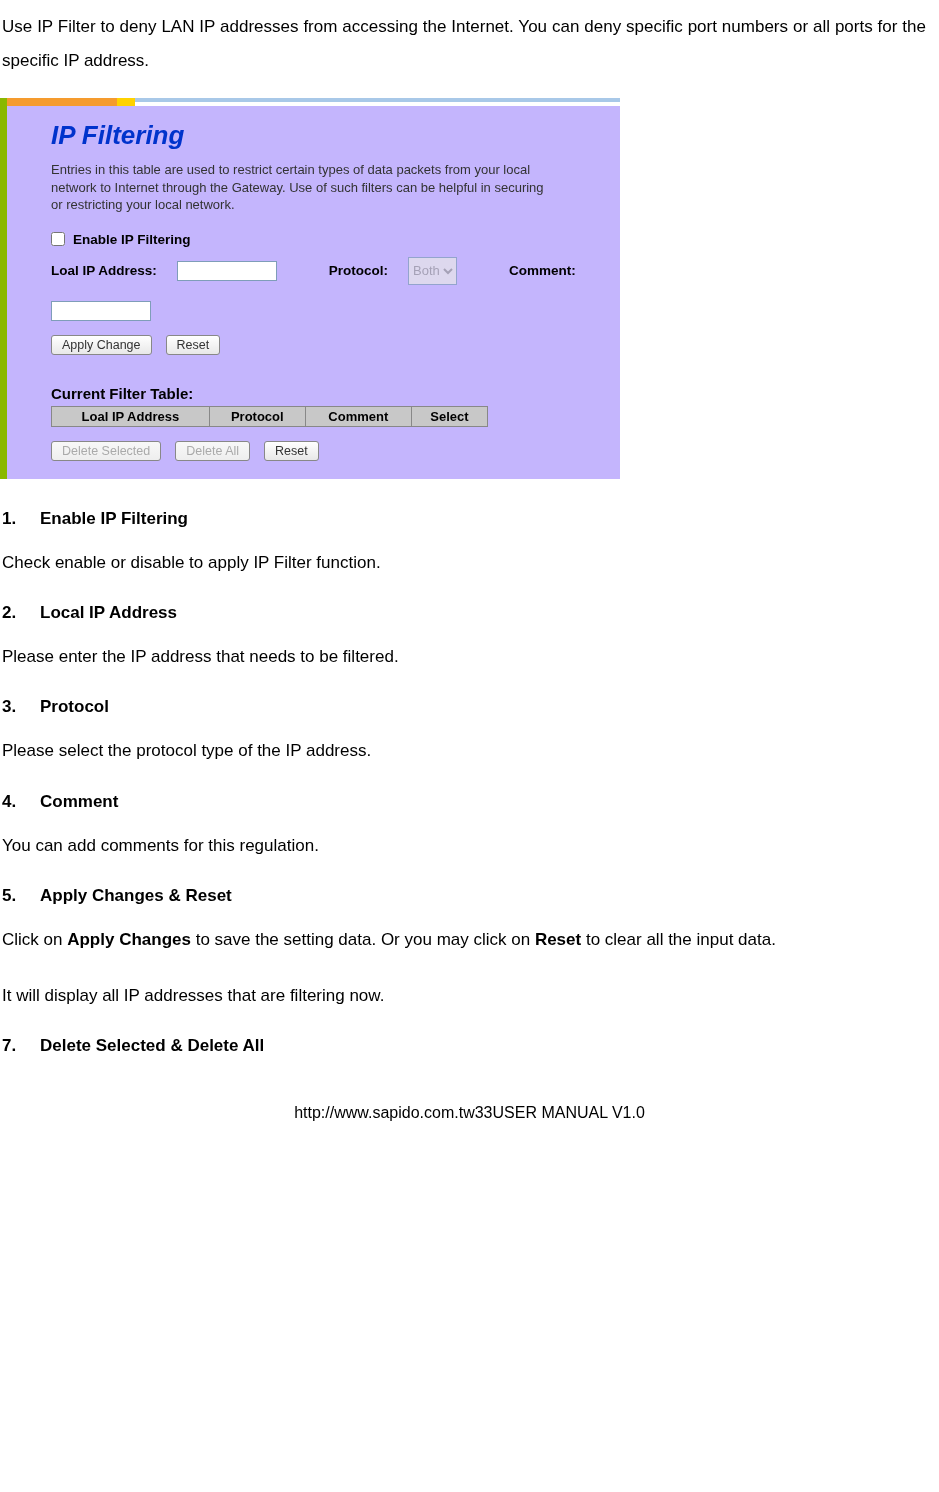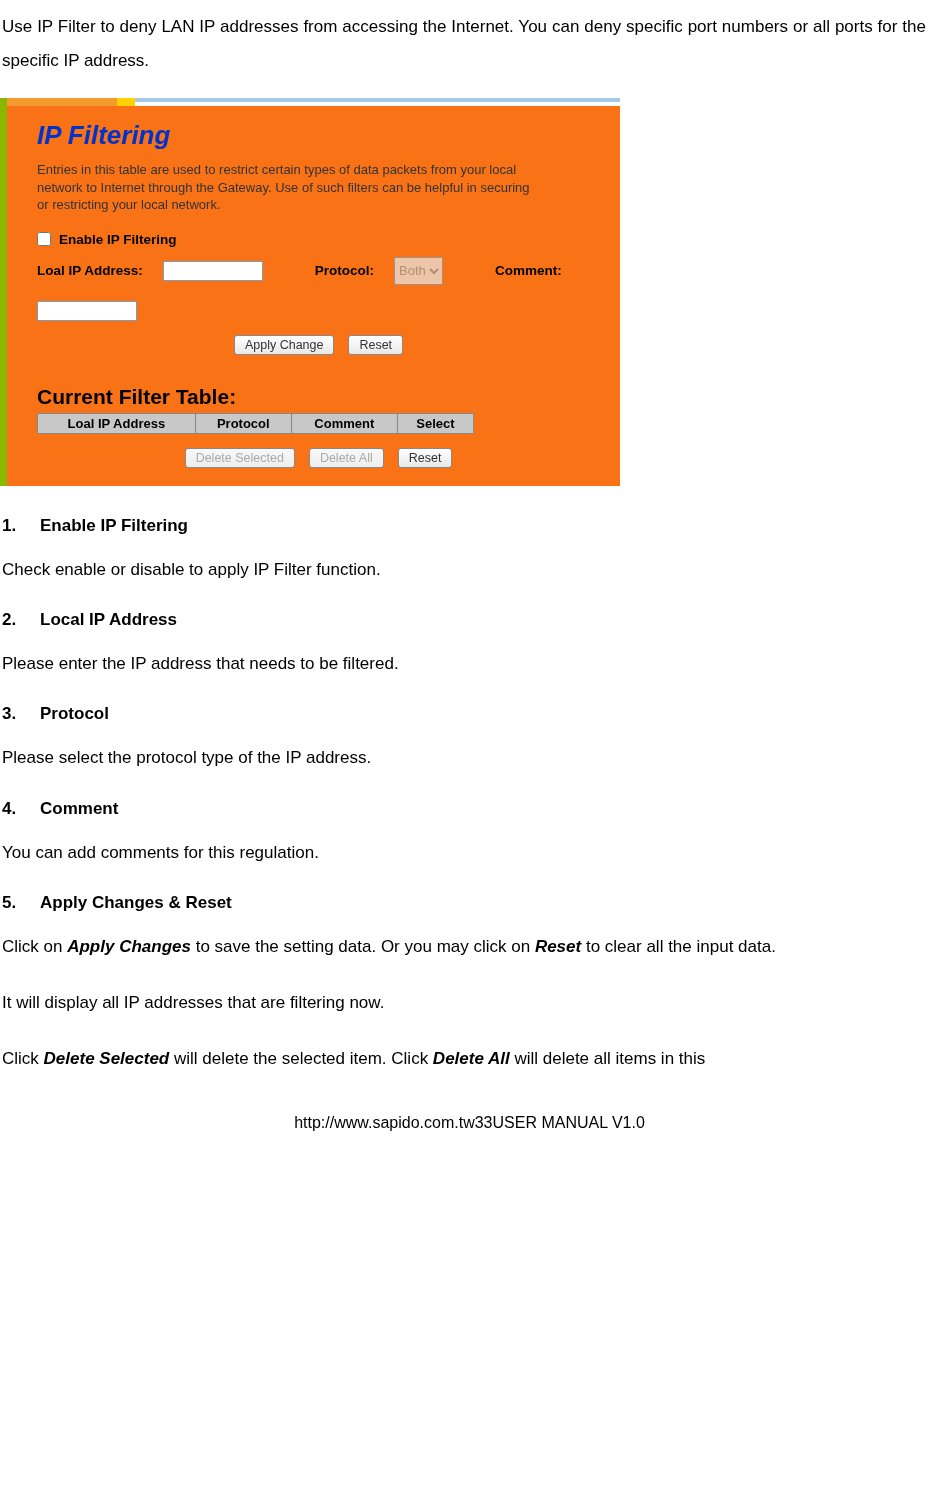--- a/index.html
+++ b/index.html
@@ -24,22 +24,22 @@
       width: 620px;
     }
     .top-bar {
       height: 8px;
       display: flex;
     }
     .top-bar .orange { flex: 0 0 110px; background: #f59b2e; }
     .top-bar .yellow { flex: 0 0 18px; background: #ffd200; }
     .top-bar .blue { flex: 1; background: #a8c8e8; height: 4px; }
     .panel {
-      background: #f97316;
-      padding: 14px 20px 18px 30px;
+      background: #c4b5fd;
+      padding: 14px 20px 18px 44px;
     }
     .panel-title {
       color: #0033cc;
       font-size: 26px;
       font-weight: bold;
       font-style: italic;
       margin-bottom: 10px;
       font-family: Arial, sans-serif;
     }
     .panel-desc {
@@ -74,35 +74,34 @@
       color: #999;
       font-size: 13px;
     }
     .row .ip-input { width: 100px; }
     .row .sm-input { width: 100px; display: block; margin-top: 6px;}
     .btn-row {
       display: flex;
       gap: 14px;
       margin-top: 14px;
       margin-bottom: 30px;
-      justify-content: center;
     }
     .winbtn {
       display: inline-block;
       border: 1px solid #888;
       border-radius: 3px;
       padding: 2px 10px;
       font-size: 12.5px;
       background: linear-gradient(#fff, #e8e8e8);
       font-family: Arial, sans-serif;
       color: #333;
     }
     .winbtn.disabled { color: #aaa; background: linear-gradient(#f8f8f8,#eee); }
     .section-lbl {
-      font-size: 21px;
+      font-size: 15px;
       font-weight: bold;
       margin-bottom: 4px;
     }
     table.filter {
       border-collapse: collapse;
       width: 437px;
       margin-bottom: 14px;
     }
     table.filter th {
       background: #c8c8c8;
@@ -119,21 +118,21 @@
     .item .head {
       font-weight: bold;
       font-size: 17px;
       margin-bottom: 18px;
     }
     .item .head .num { display: inline-block; width: 38px; }
     .item p {
       line-height: 1.9;
       text-align: justify;
     }
-    .item p .b { font-weight: bold; font-style: italic; }
+    .item p .b { font-weight: bold; }
 
     .footer {
       display: flex;
       justify-content: center;
       padding: 30px 8px 14px 8px;
       font-family: "Comic Sans MS", cursive, sans-serif;
       font-size: 16px;
     }
   </style>
 </head>
@@ -219,20 +218,20 @@
 <div class="item">
   <div class="head"><span class="num">5.</span><span>Apply Changes &amp; Reset</span></div>
   <p><span>Click on </span><span class="b">Apply Changes</span><span> to save the setting data. Or you may click on </span><span class="b">Reset</span><span> to clear all the input data.</span></p>
 </div>
 
 <div class="item">
   <p>It will display all IP addresses that are filtering now.</p>
 </div>
 
 <div class="item">
-  <p><span>Click </span><span class="b">Delete Selected</span><span> will delete the selected item. Click </span><span class="b">Delete All</span><span> will delete all items in this</span></p>
+  <div class="head"><span class="num">7.</span><span>Delete Selected &amp; Delete All</span></div>
 </div>
 
 <div class="footer">
   <span>http://www.sapido.com.tw</span>
   <span>33</span>
   <span>USER MANUAL V1.0</span>
 </div>
 
 </body></html>

